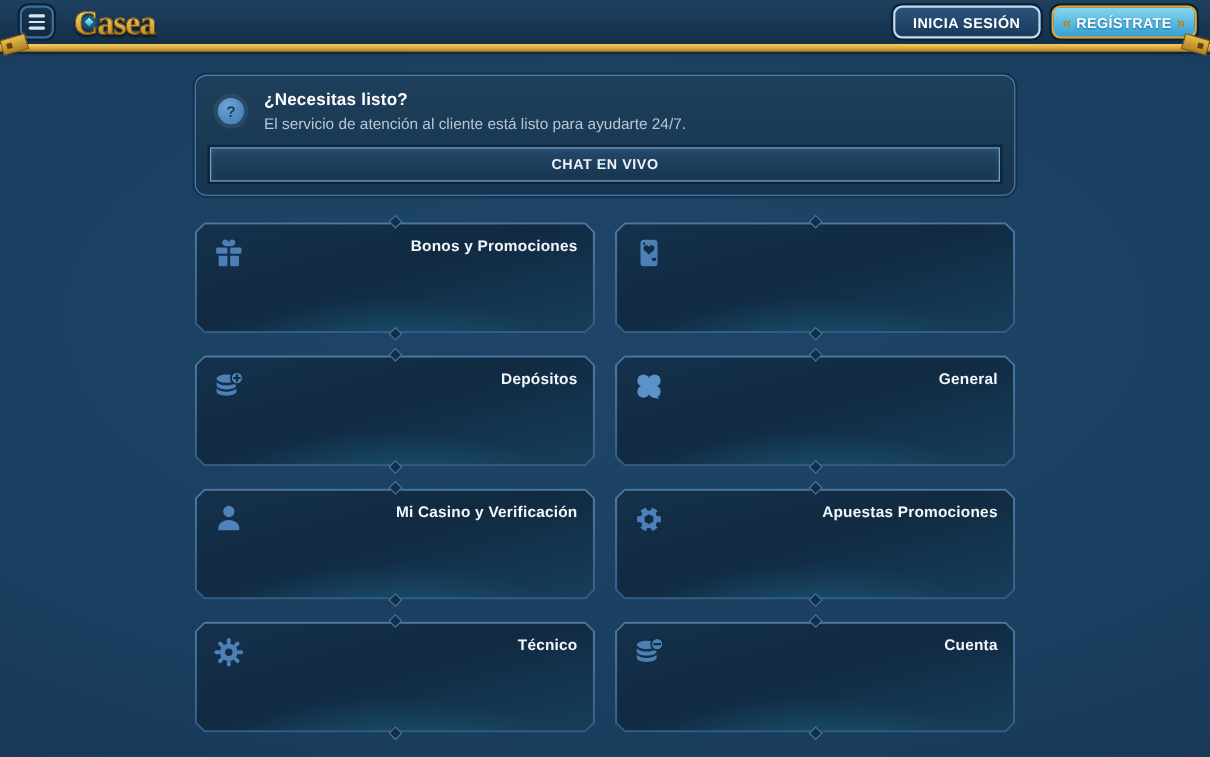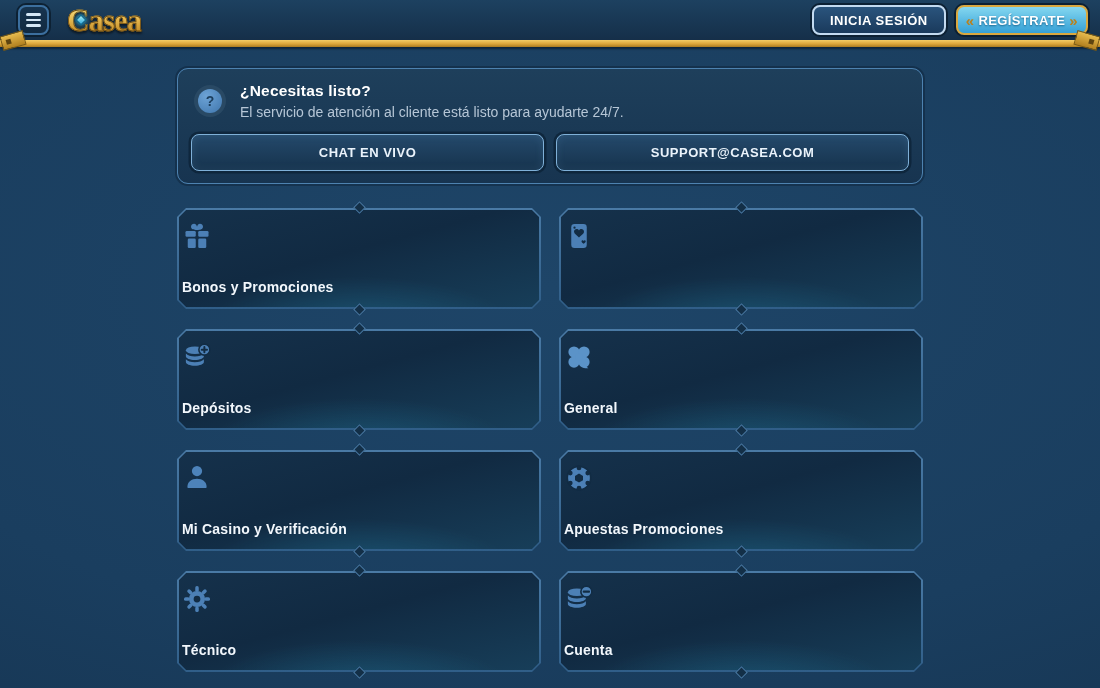--- a/index.html
+++ b/index.html
@@ -57,21 +57,21 @@
   .help-head{ display:flex; align-items:center; gap:14px; padding-left:3px; }
   .q-outer{ width:32px; height:32px; border-radius:50%; background:#294964;
     display:flex; align-items:center; justify-content:center; flex:0 0 auto; }
   .q-inner{ width:24px; height:24px; border-radius:50%;
     background:radial-gradient(circle at 35% 30%, #6da3d6, #3f76ad);
     color:#1b3d5c; font-weight:bold; font-size:14px; display:flex;
     align-items:center; justify-content:center; }
   .help-title{ font-size:15.5px; font-weight:bold; color:#fff; letter-spacing:.2px; }
   .help-sub{ font-size:14px; color:#b6c6d6; margin-top:4px; }
   .help-actions{ display:flex; gap:12px; margin-top:14px; }
-  .btn-action{ flex:1; height:37px; border-radius:8px; border:1.5px solid #7fb0d8;
+  .btn-action{ flex:1; height:31px; border-radius:0; border:1.5px solid #7fb0d8;
     background:linear-gradient(#24496b,#16334d); color:#eaf3fb; font-weight:bold;
     font-size:13px; letter-spacing:.5px; cursor:pointer; font-family:inherit;
     box-shadow:0 0 0 2.5px rgba(9,28,47,.6), inset 0 0 8px rgba(130,190,240,.12); }
 
   
   .grid{ display:grid; grid-template-columns:1fr 1fr; gap:20px 18px; margin-top:24px; }
   .card{ position:relative; height:101px; cursor:pointer; --ch:9px; }
   .card-frame{ position:absolute; inset:0;
     clip-path:polygon(var(--ch) 0, calc(100% - var(--ch)) 0, 100% var(--ch),
       100% calc(100% - var(--ch)), calc(100% - var(--ch)) 100%, var(--ch) 100%,
@@ -80,22 +80,22 @@
   .card-inner{ position:absolute; inset:1.6px; --ch:8px;
     clip-path:polygon(var(--ch) 0, calc(100% - var(--ch)) 0, 100% var(--ch),
       100% calc(100% - var(--ch)), calc(100% - var(--ch)) 100%, var(--ch) 100%,
       0 calc(100% - var(--ch)), 0 var(--ch));
     background:
       radial-gradient(60% 70% at 50% 118%, rgba(39,148,188,.30), transparent 70%),
       linear-gradient(165deg,#15314b 0%,#112a42 45%,#173e59 100%); }
   .notch{ position:absolute; left:50%; width:9px; height:9px; margin-left:-4.5px;
     background:#132f47; border:1.5px solid #4a7aa5; transform:rotate(45deg); z-index:3; }
   .notch-top{ top:-5px; } .notch-bottom{ bottom:-5px; }
-  .card-content{ position:absolute; inset:0; z-index:2; padding:13px 5px 14px;
-    display:flex; flex-direction:column; justify-content:space-between; }
+  .card-content{ position:absolute; inset:0; z-index:2; padding:13px 16px 14px;
+    display:flex; flex-direction:row; justify-content:space-between; }
   .cat-icon{ width:30px; height:30px; color:#4c80b6; }
   .cat-icon svg{ width:100%; height:100%; display:block; }
   .cat-label{ font-size:14px; font-weight:bold; color:#f2f7fc; letter-spacing:.2px; }
 </style>
 </head>
 <body>
 
 <header class="topbar">
   <div class="hamburger">
     <span></span>
@@ -127,21 +127,20 @@
       <div class="q-outer">
         <div class="q-inner">?</div>
       </div>
       <div>
         <div class="help-title">¿Necesitas listo?</div>
         <div class="help-sub">El servicio de atención al cliente está listo para ayudarte 24/7.</div>
       </div>
     </div>
     <div class="help-actions">
       <button class="btn-action">CHAT EN VIVO</button>
-      <button class="btn-action">SUPPORT@CASEA.COM</button>
     </div>
   </section>
 
   <section class="grid">
 
     <div class="card">
       <div class="card-frame"></div>
       <div class="card-inner"></div>
       <span class="notch notch-top"></span>
       <span class="notch notch-bottom"></span>

